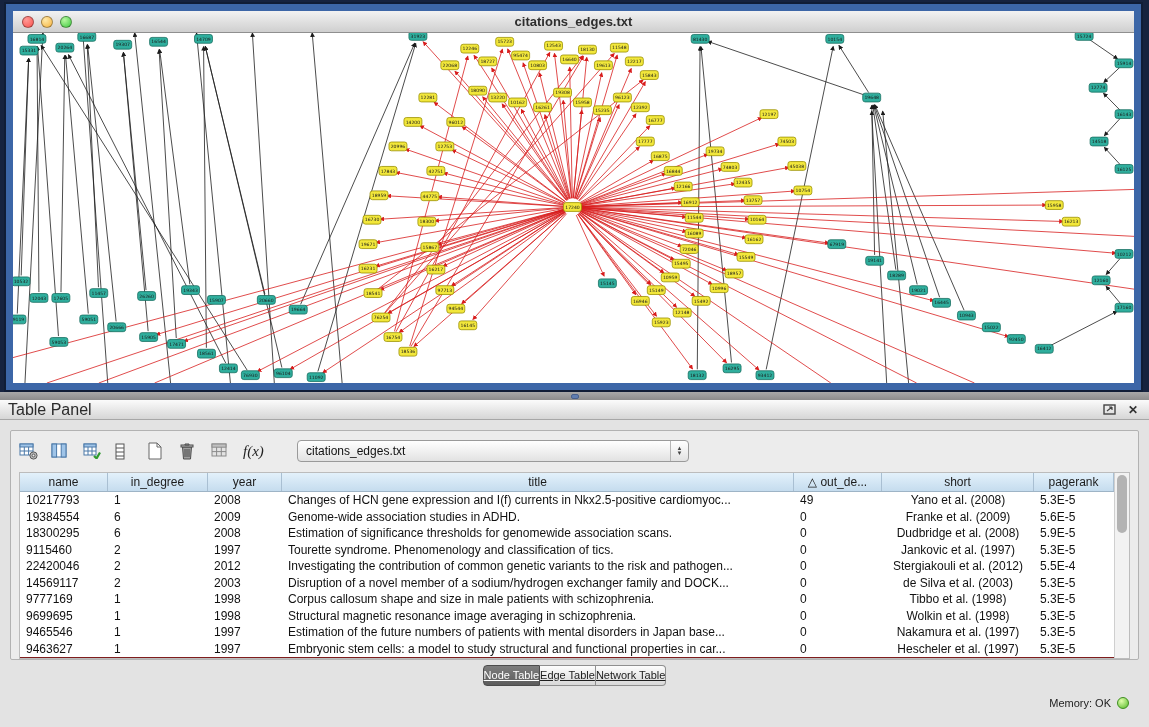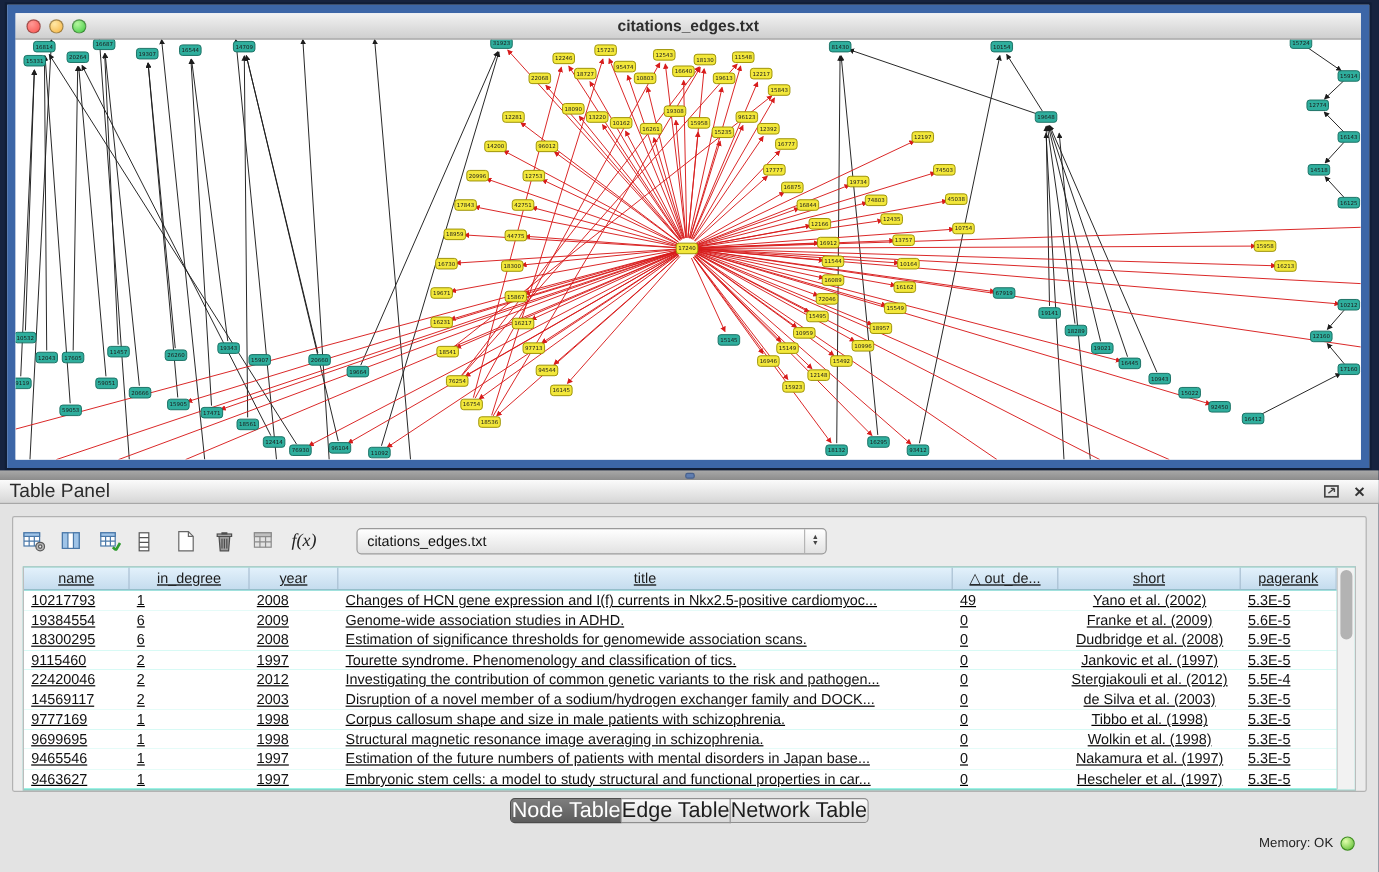--- a/index.html
+++ b/index.html
@@ -57,37 +57,37 @@
   .fx { font-family:"Liberation Serif", serif; font-style:italic; font-size:15px; color:#222; }
   #network-select {
     margin-left:22px; width:392px; height:22px; background:linear-gradient(#ffffff,#e2e2e2);
     border:1px solid #9a9a9a; border-radius:4px; display:flex; align-items:center;
     font-size:12px; color:#111;
   }
   #network-select .sel-text { flex:1; padding-left:8px; }
   #network-select .sel-arrows { width:18px; height:100%; border-left:1px solid #b5b5b5; display:flex; flex-direction:column; align-items:center; justify-content:center; line-height:5px; font-size:6px; color:#444; }
 
   
-  #grid { background:#5eead4; border:1px solid #bcbcbc;text-decoration:underline; }
+  #grid { background:#7f1d1d; border:1px solid #bcbcbc; }
   .thead { display:flex; height:19px; background:linear-gradient(#e3f1fb,#c5dcee); border-bottom:1px solid #9eb4c6; }
   .th { font-size:12px; color:#1c1c1c; display:flex; align-items:center; justify-content:center; border-right:1px solid #a9bfd2; overflow:hidden; white-space:nowrap; }
   .tbody { height:166px; overflow:hidden; }
   .tr { display:flex; height:16.5px; align-items:center; background:#fff; }
   .td { font-size:12px; color:#111; padding-left:6px; overflow:hidden; white-space:nowrap; }
   .c0{width:88px;} .c1{width:100px;} .c2{width:74px;} .c3{flex:1;} .c4{width:88px;} .c5{width:152px;} .c6{width:80px;}
   .td.c5 { text-align:center; padding-left:0; }
   .sbar { width:15px; background:#f2f2f2; border-left:1px solid #cfcfcf; position:relative; }
   .sbar .thumb { position:absolute; left:2px; top:2px; width:10px; height:58px; background:#b3b3b3; border-radius:5px; }
   #grid-flex { display:flex; }
   #grid-main { flex:1; }
 
   
   #tabs-row { height:30px; display:flex; align-items:center; justify-content:center; }
-  .seg { height:21px; padding:0 0; font-size:18px; display:flex; align-items:center;
-         background:linear-gradient(#fdfdfd,#d8d8d8); border:1px solid #8f8f8f; border-left:none; color:#1d1d1d; }
+  .seg { height:21px; padding:0 0; font-size:11px; display:flex; align-items:center;
+         background:linear-gradient(#fdfdfd,#d8d8d8); border:1px solid #8f8f8f; border-left:none; color:#1d1d1d;text-decoration:underline; }
   .seg:first-child { border-left:1px solid #8f8f8f; border-radius:4px 0 0 4px; }
   .seg:last-child { border-radius:0 4px 4px 0; }
   .seg.active { background:linear-gradient(#7d7d7d,#5c5c5c); color:#fff; border-color:#4c4c4c; }
 
   
   #status-row { height:26px; display:flex; align-items:center; justify-content:flex-end; padding-right:10px; }
   #status-row .mem { font-size:11px; color:#222; margin-right:6px; }
   .memdot { width:12px; height:12px; border-radius:50%; border:1px solid #3e8f1f;
             background:radial-gradient(circle at 35% 30%, #e2ffad, #54b829); }
 </style>
@@ -883,21 +883,21 @@
                 <div class="th c5">short</div>
                 <div class="th c6">pagerank</div>
               </div>
             <div class="tbody" id="tbody">
                 <div class="tr">
                   <div class="td c0">10217793</div>
                   <div class="td c1">1</div>
                   <div class="td c2">2008</div>
                   <div class="td c3">Changes of HCN gene expression and I(f) currents in Nkx2.5-positive cardiomyoc...</div>
                   <div class="td c4">49</div>
-                  <div class="td c5">Yano et al. (2002)</div>
+                  <div class="td c5">Yano et al. (2008)</div>
                   <div class="td c6">5.3E-5</div>
                 </div>
                 <div class="tr">
                   <div class="td c0">19384554</div>
                   <div class="td c1">6</div>
                   <div class="td c2">2009</div>
                   <div class="td c3">Genome-wide association studies in ADHD.</div>
                   <div class="td c4">0</div>
                   <div class="td c5">Franke et al. (2009)</div>
                   <div class="td c6">5.6E-5</div>

